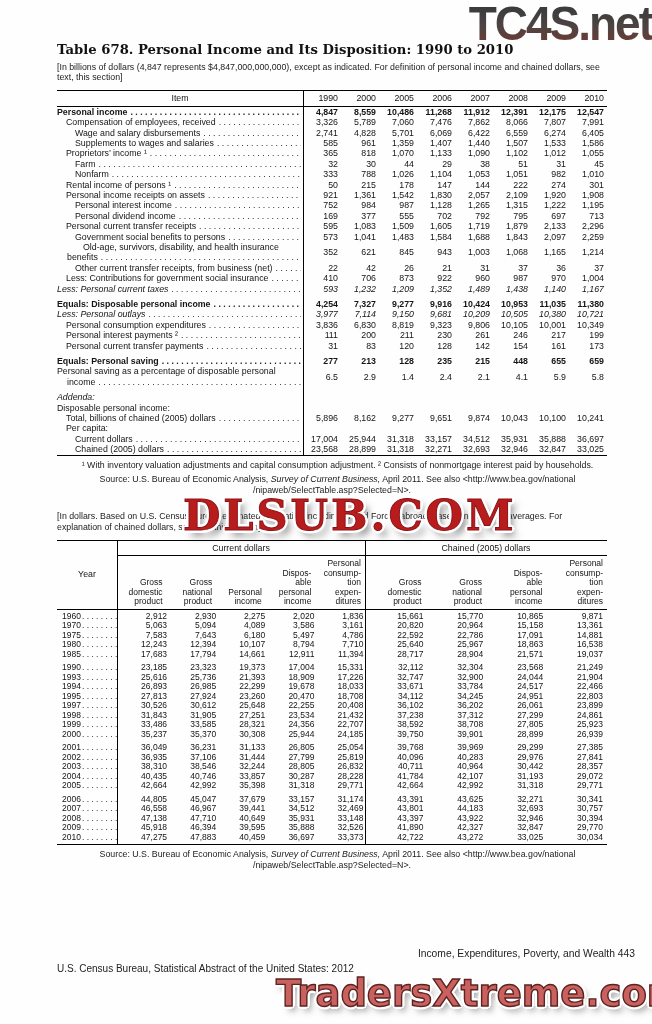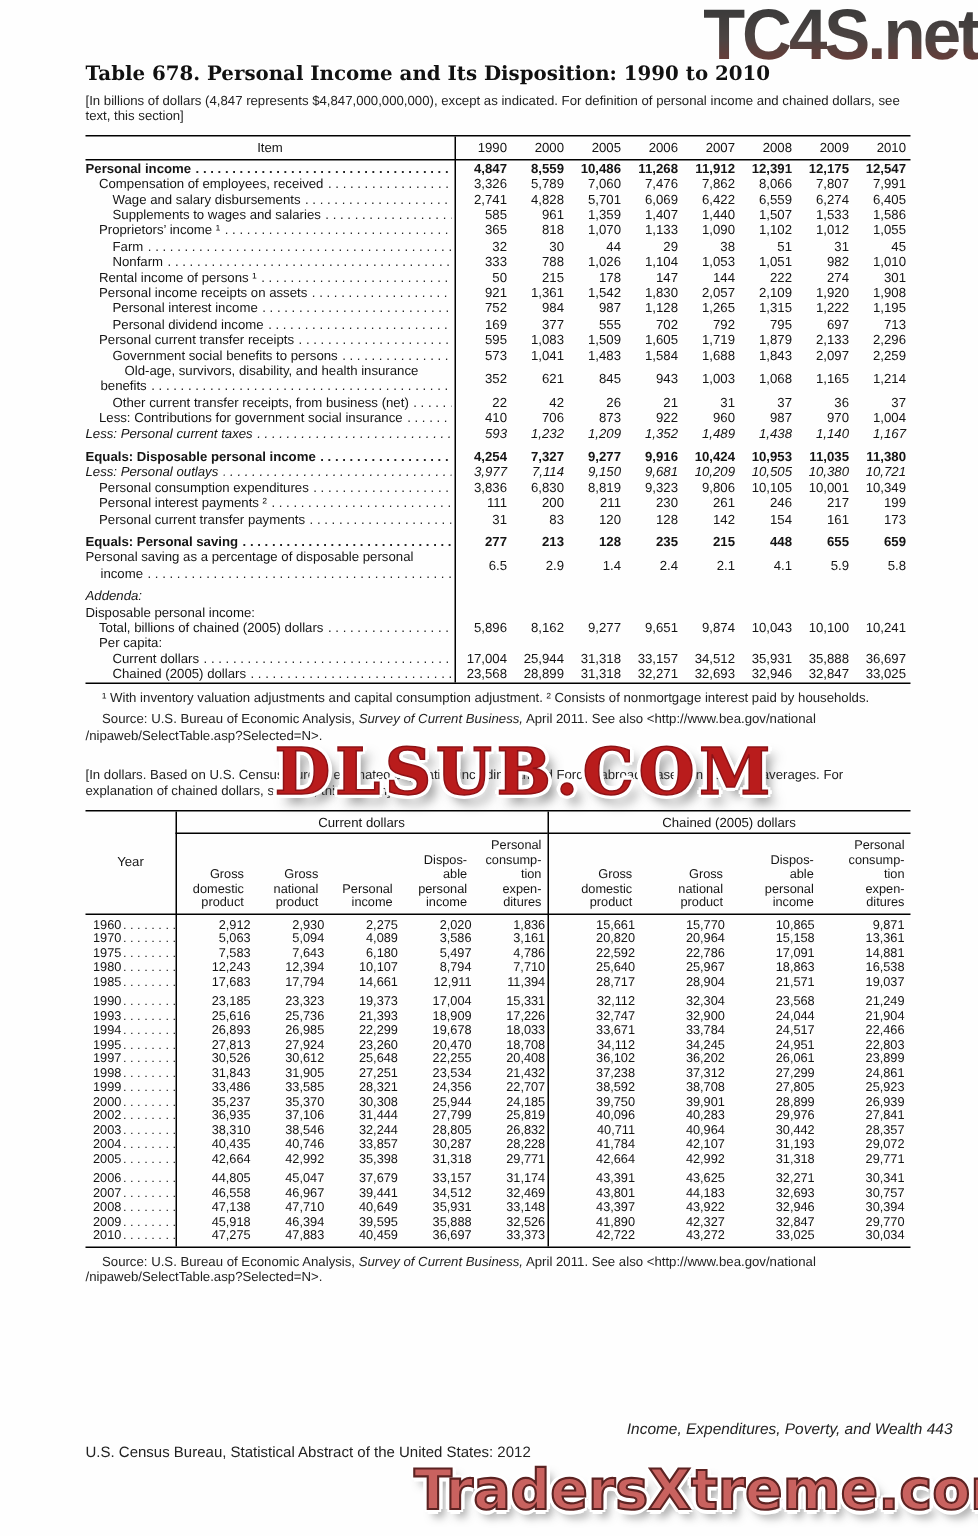--- a/index.html
+++ b/index.html
@@ -32,21 +32,21 @@
   .labline .txt{white-space:nowrap;}
   .labline.l2 .txt{padding-left:10px;}
   .ind1 .labline:first-child .txt{padding-left:9px;}
   .ind2 .labline:first-child .txt{padding-left:18px;}
   .ind3 .labline:first-child .txt{padding-left:26px;}
   .dots{flex:1 1 auto;min-width:0;overflow:hidden;white-space:nowrap;margin:0 2px 0 3px;color:#222;}
   .dots::after{content:". . . . . . . . . . . . . . . . . . . . . . . . . . . . . . . . . . . . . . . . . . . . . . . . . . . . . . . . . . . . . . . . . . . .";}
   .vals{display:flex;flex:1;align-items:center;}
   .val{flex:1;text-align:right;padding-right:3px;}
 
-  .footnote,.source{font-size:8.8px;line-height:10.6px;margin:4px 0 0 0;text-indent:11px;color:#222;}
+  .footnote,.source{font-size:8.8px;line-height:10.6px;margin:4px 0 0 0;text-indent:11px;color:#222;text-align:center;}
   .source{text-indent:11px;}
   .src-journal{font-style:italic;}
 
   
   .sec2{margin-top:16px;}
   .t679{font-size:8.5px;line-height:9.5px;}
   .head679{display:flex;border-bottom:1.1px solid #000;}
   .ycell-head{width:60px;min-width:60px;display:flex;align-items:center;justify-content:center;font-size:8.8px;}
   .gwrap{display:flex;flex-direction:column;}
   .gwrap.g1{width:248px;}
@@ -58,21 +58,21 @@
   .r679.gapb{margin-top:4px;}
   .b679{padding:2px 0 2px 0;}
   .ycell{width:60px;min-width:60px;display:flex;padding-left:5px;}
   .ycell .dots{margin:0 2px 0 1px;}
   .seg1{display:flex;width:248px;}
   .seg2{display:flex;width:242px;}
   .v679{flex:1;text-align:right;padding-right:4px;}
 
   
   .footer-right{position:absolute;left:57px;top:948px;width:578px;text-align:right;
-                font-size:10.3px;color:#222;font-style:italic;}
+                font-size:10.3px;color:#222;}
   .footer-left{position:absolute;left:57px;top:963px;font-size:10px;color:#222;}
 
   
   .wm{position:absolute;white-space:nowrap;pointer-events:none;}
   .wm-tc4s{top:-4px;right:0px;font-family:"Liberation Sans",sans-serif;font-weight:900;
            font-size:46px;letter-spacing:-2px;transform:scaleY(1.04);
            background:linear-gradient(180deg,#3b3b3b 20%,#4c4442 55%,#6f3b36 88%);
            -webkit-background-clip:text;background-clip:text;color:transparent;
            filter:blur(.2px);}
   .wm-dlsub{top:490px;left:183px;font-family:"DejaVu Serif","Liberation Serif",serif;
@@ -934,20 +934,39 @@
                 <div class="v679">25,944</div>
                 <div class="v679">24,185</div>
               </div>
               <div class="seg2">
                 <div class="v679">39,750</div>
                 <div class="v679">39,901</div>
                 <div class="v679">28,899</div>
                 <div class="v679">26,939</div>
               </div>
             </div>
+            <div class="r679 gapb">
+              <div class="ycell">
+                <span>2001</span>
+                <span class="dots"></span>
+              </div>
+              <div class="seg1">
+                <div class="v679">36,049</div>
+                <div class="v679">36,231</div>
+                <div class="v679">31,133</div>
+                <div class="v679">26,805</div>
+                <div class="v679">25,054</div>
+              </div>
+              <div class="seg2">
+                <div class="v679">39,768</div>
+                <div class="v679">39,969</div>
+                <div class="v679">29,299</div>
+                <div class="v679">27,385</div>
+              </div>
+            </div>
             <div class="r679">
               <div class="ycell">
                 <span>2002</span>
                 <span class="dots"></span>
               </div>
               <div class="seg1">
                 <div class="v679">36,935</div>
                 <div class="v679">37,106</div>
                 <div class="v679">31,444</div>
                 <div class="v679">27,799</div>

